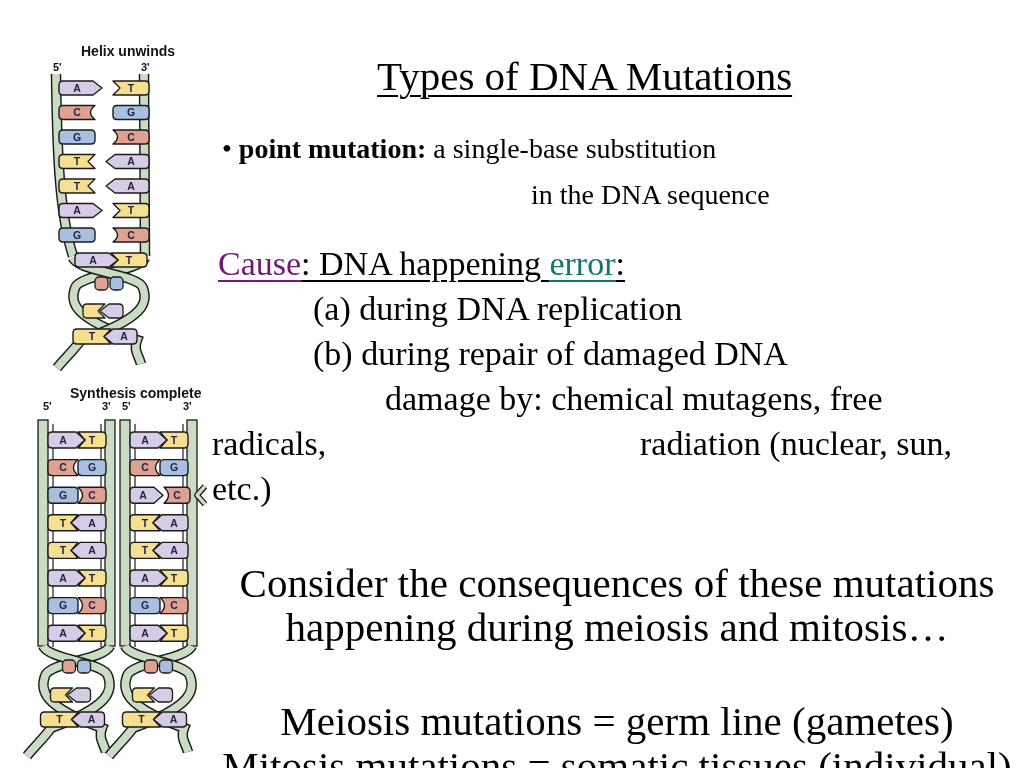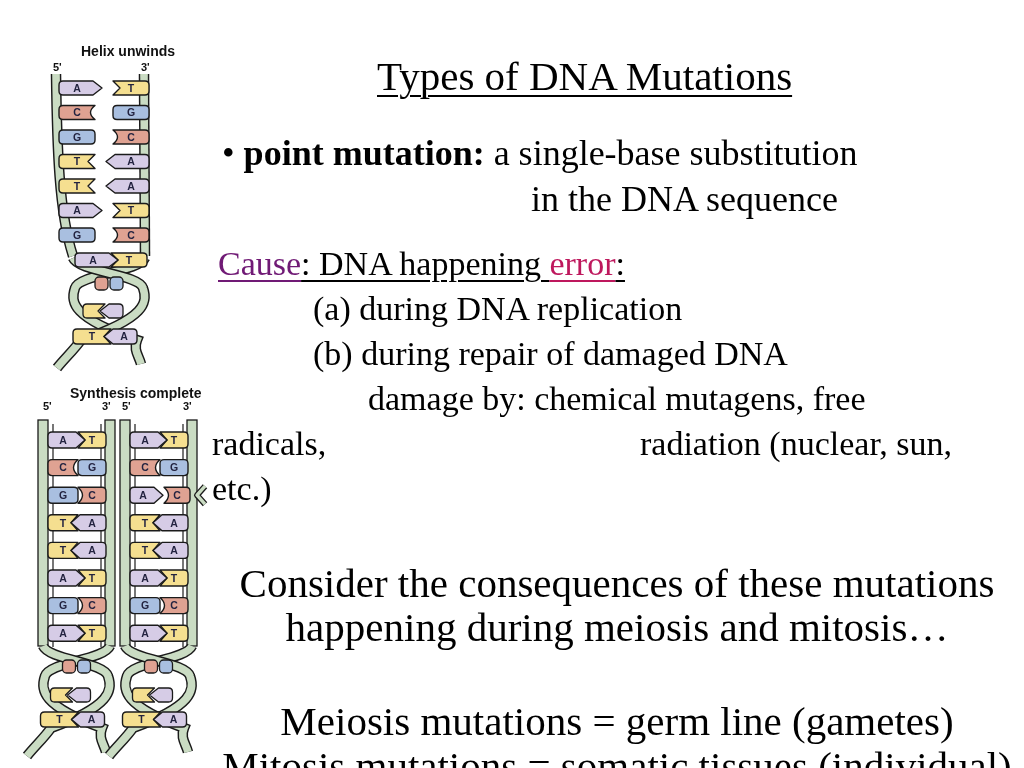--- a/index.html
+++ b/index.html
@@ -1,20 +1,20 @@
 <!DOCTYPE html>
 <html><head>
 <meta charset="utf-8">
 <style>
   html,body{margin:0;padding:0;}
   #stage{position:relative;width:1024px;height:768px;background:#ffffff;overflow:hidden;
          font-family:"Liberation Serif", serif;color:#000;}
   .abs{position:absolute;white-space:nowrap;line-height:1;}
   .body-line{font-size:34px;}
-  .bullet-line{font-size:36px;text-align:center;}
+  .bullet-line{font-size:28px;text-align:center;}
   .italic-line{font-size:41px;}
   .centered{left:210px;width:814px;text-align:center;}
   .slide-title{font-size:41px;text-decoration:underline;text-underline-offset:5px;text-decoration-thickness:2px;}
   .ul{text-decoration:underline;text-underline-offset:5px;text-decoration-thickness:2px;}
   .diagram-label{font-family:"Liberation Sans", sans-serif;font-weight:bold;font-size:14px;color:#111;padding-left:24px;}
   .prime-label{font-family:"Liberation Sans", sans-serif;font-weight:bold;font-size:11px;color:#111;}
   svg{position:absolute;}
 </style>
 </head>
 <body>
@@ -22,25 +22,25 @@
 <div id="stage">
 
   <div class="abs slide-title" style="left:377px;top:56px;">Types of DNA Mutations</div>
 
   <div class="abs bullet-line" style="left:222px;top:135px;">
     <span>• </span><span style="font-weight:bold">point mutation:</span><span> a single-base substitution</span>
   </div>
   <div class="abs bullet-line" style="left:531px;top:181px;">in the DNA sequence</div>
 
   <div class="abs body-line" style="left:218px;top:247px;">
-    <span class="ul" id="cause-blue" style="color: #701a75;">Cause</span><span class="ul">: DNA happening </span><span class="ul" id="error-red" style="color: #be185d;">error</span><span class="ul">:</span>
+    <span class="ul" id="cause-blue" style="color: #701a75;">Cause</span><span class="ul">: DNA happening </span><span class="ul" id="error-red" style="color: #0f766e;">error</span><span class="ul">:</span>
   </div>
   <div class="abs body-line" style="left:313px;top:292px;">(a) during DNA replication</div>
   <div class="abs body-line" style="left:313px;top:337px;">(b) during repair of damaged DNA</div>
-  <div class="abs body-line" style="left:368px;top:382px;">damage by: chemical mutagens, free</div>
+  <div class="abs body-line" style="left:385px;top:382px;">damage by: chemical mutagens, free</div>
   <div class="abs body-line" style="left:212px;top:427px;">radicals,</div>
   <div class="abs body-line" style="left:640px;top:427px;">radiation (nuclear, sun,</div>
   <div class="abs body-line" style="left:212px;top:472px;">etc.)</div>
 
   <div class="abs italic-line centered" style="top:563px;">Consider the consequences of these mutations</div>
   <div class="abs italic-line centered" style="top:607px;">happening during meiosis and mitosis…</div>
   <div class="abs italic-line centered" style="top:701px;">Meiosis mutations = germ line (gametes)</div>
   <div class="abs italic-line centered" style="top:746px;">Mitosis mutations = somatic tissues (individual)</div>
 
   <div class="abs diagram-label" style="left:57px;top:44px;">Helix unwinds</div>

